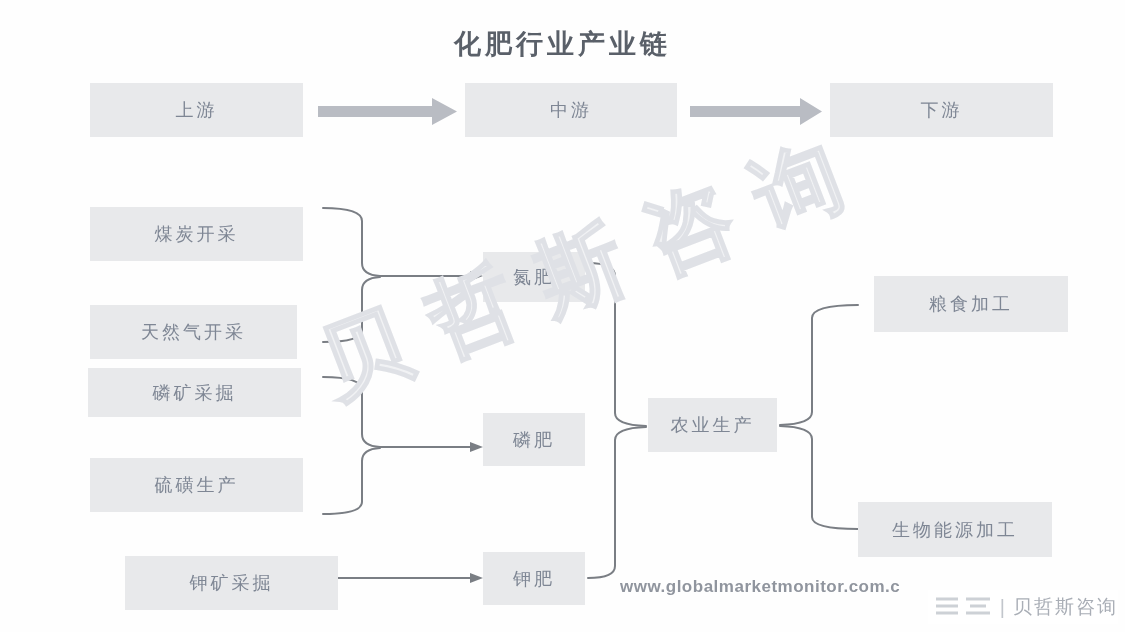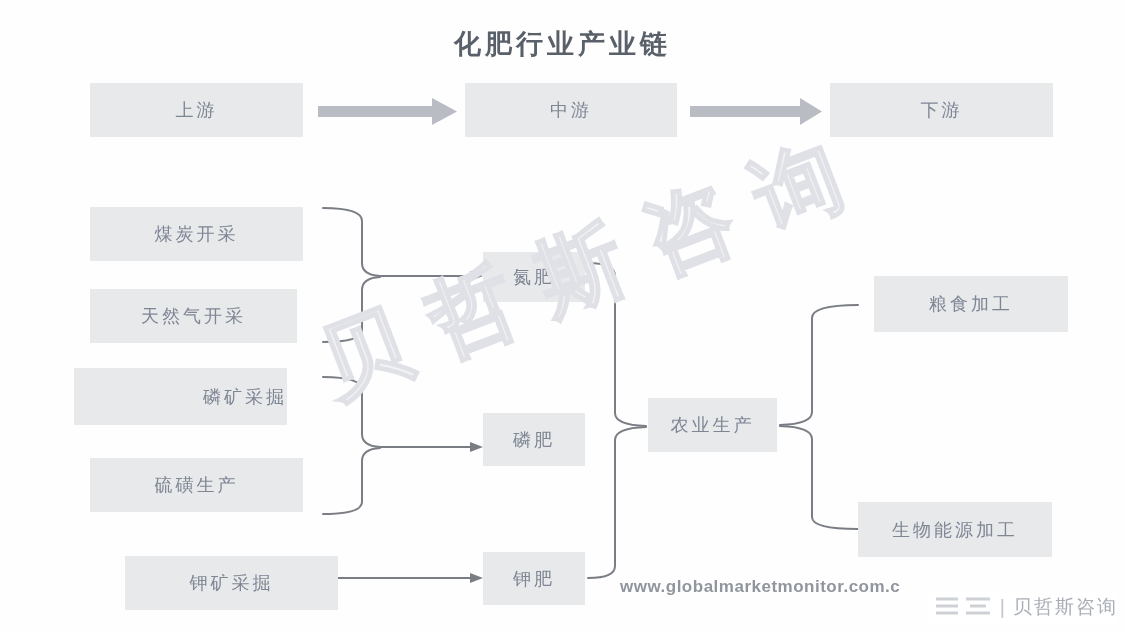--- a/index.html
+++ b/index.html
@@ -23,22 +23,22 @@
     display:flex;align-items:center;justify-content:center;
     font-size:18px;letter-spacing:3px;
     z-index:2;
   }
   
   .hdr-up   {left:90px; top:83px; width:213px;height:54px;text-align:center;}
   .hdr-mid  {left:465px;top:83px; width:212px;height:54px;}
   .hdr-down {left:830px;top:83px; width:223px;height:54px;}
   
   .b-coal   {left:90px;top:207px;width:213px;height:54px;}
-  .b-gas    {left:90px;top:289px;width:207px;height:54px;}
-  .b-phos   {left:74px;top:368px;width:213px;height:57px;justify-content:flex-end;}
+  .b-gas    {left:90px;top:305px;width:207px;height:54px;}
+  .b-phos   {left:88px;top:368px;width:213px;height:49px;}
   .b-sulfur {left:90px;top:458px;width:213px;height:54px;}
   .b-potashm{left:90px;top:556px;width:213px;height:54px;margin-left:35px;}
   
   .b-nfert  {left:483px;top:252px;width:102px;height:50px;}
   .b-pfert  {left:483px;top:413px;width:102px;height:53px;}
   .b-kfert  {left:483px;top:552px;width:102px;height:53px;text-align:center;}
   
   .b-agri   {left:648px;top:398px;width:129px;height:54px;}
   .b-grain  {left:858px;top:276px;width:194px;height:56px;margin-left:16px;}
   .b-bio    {left:858px;top:502px;width:194px;height:55px;}

